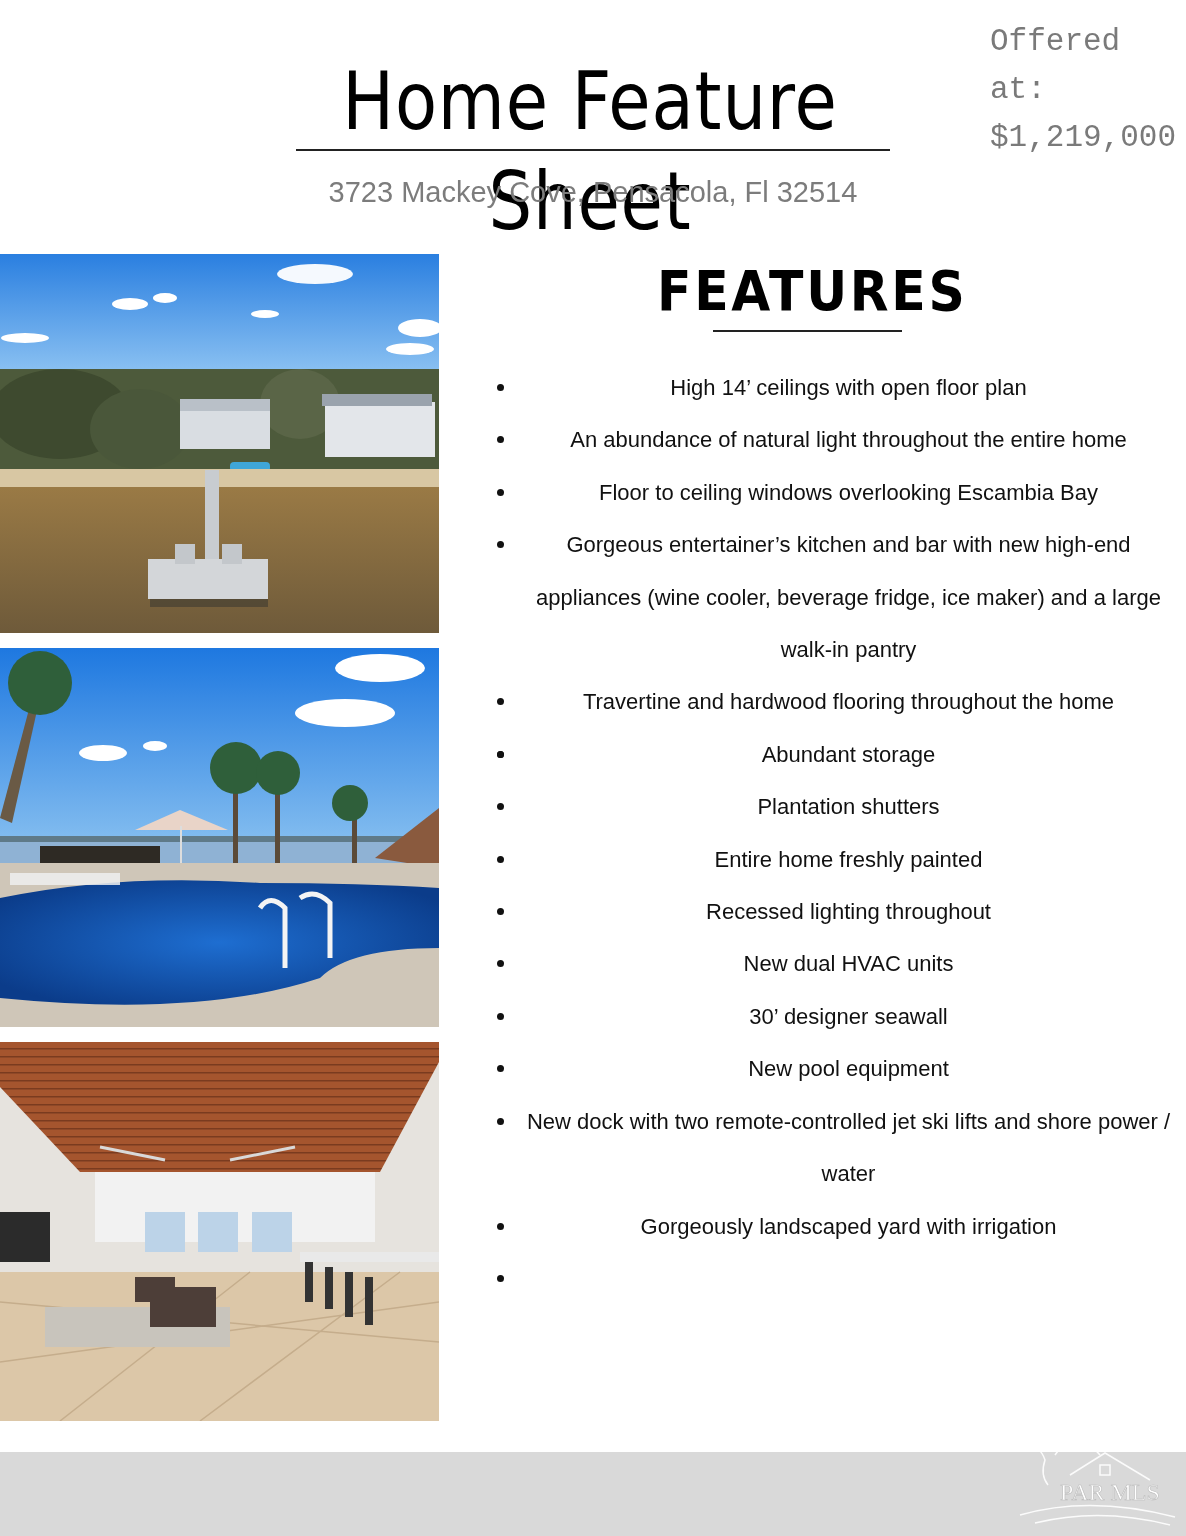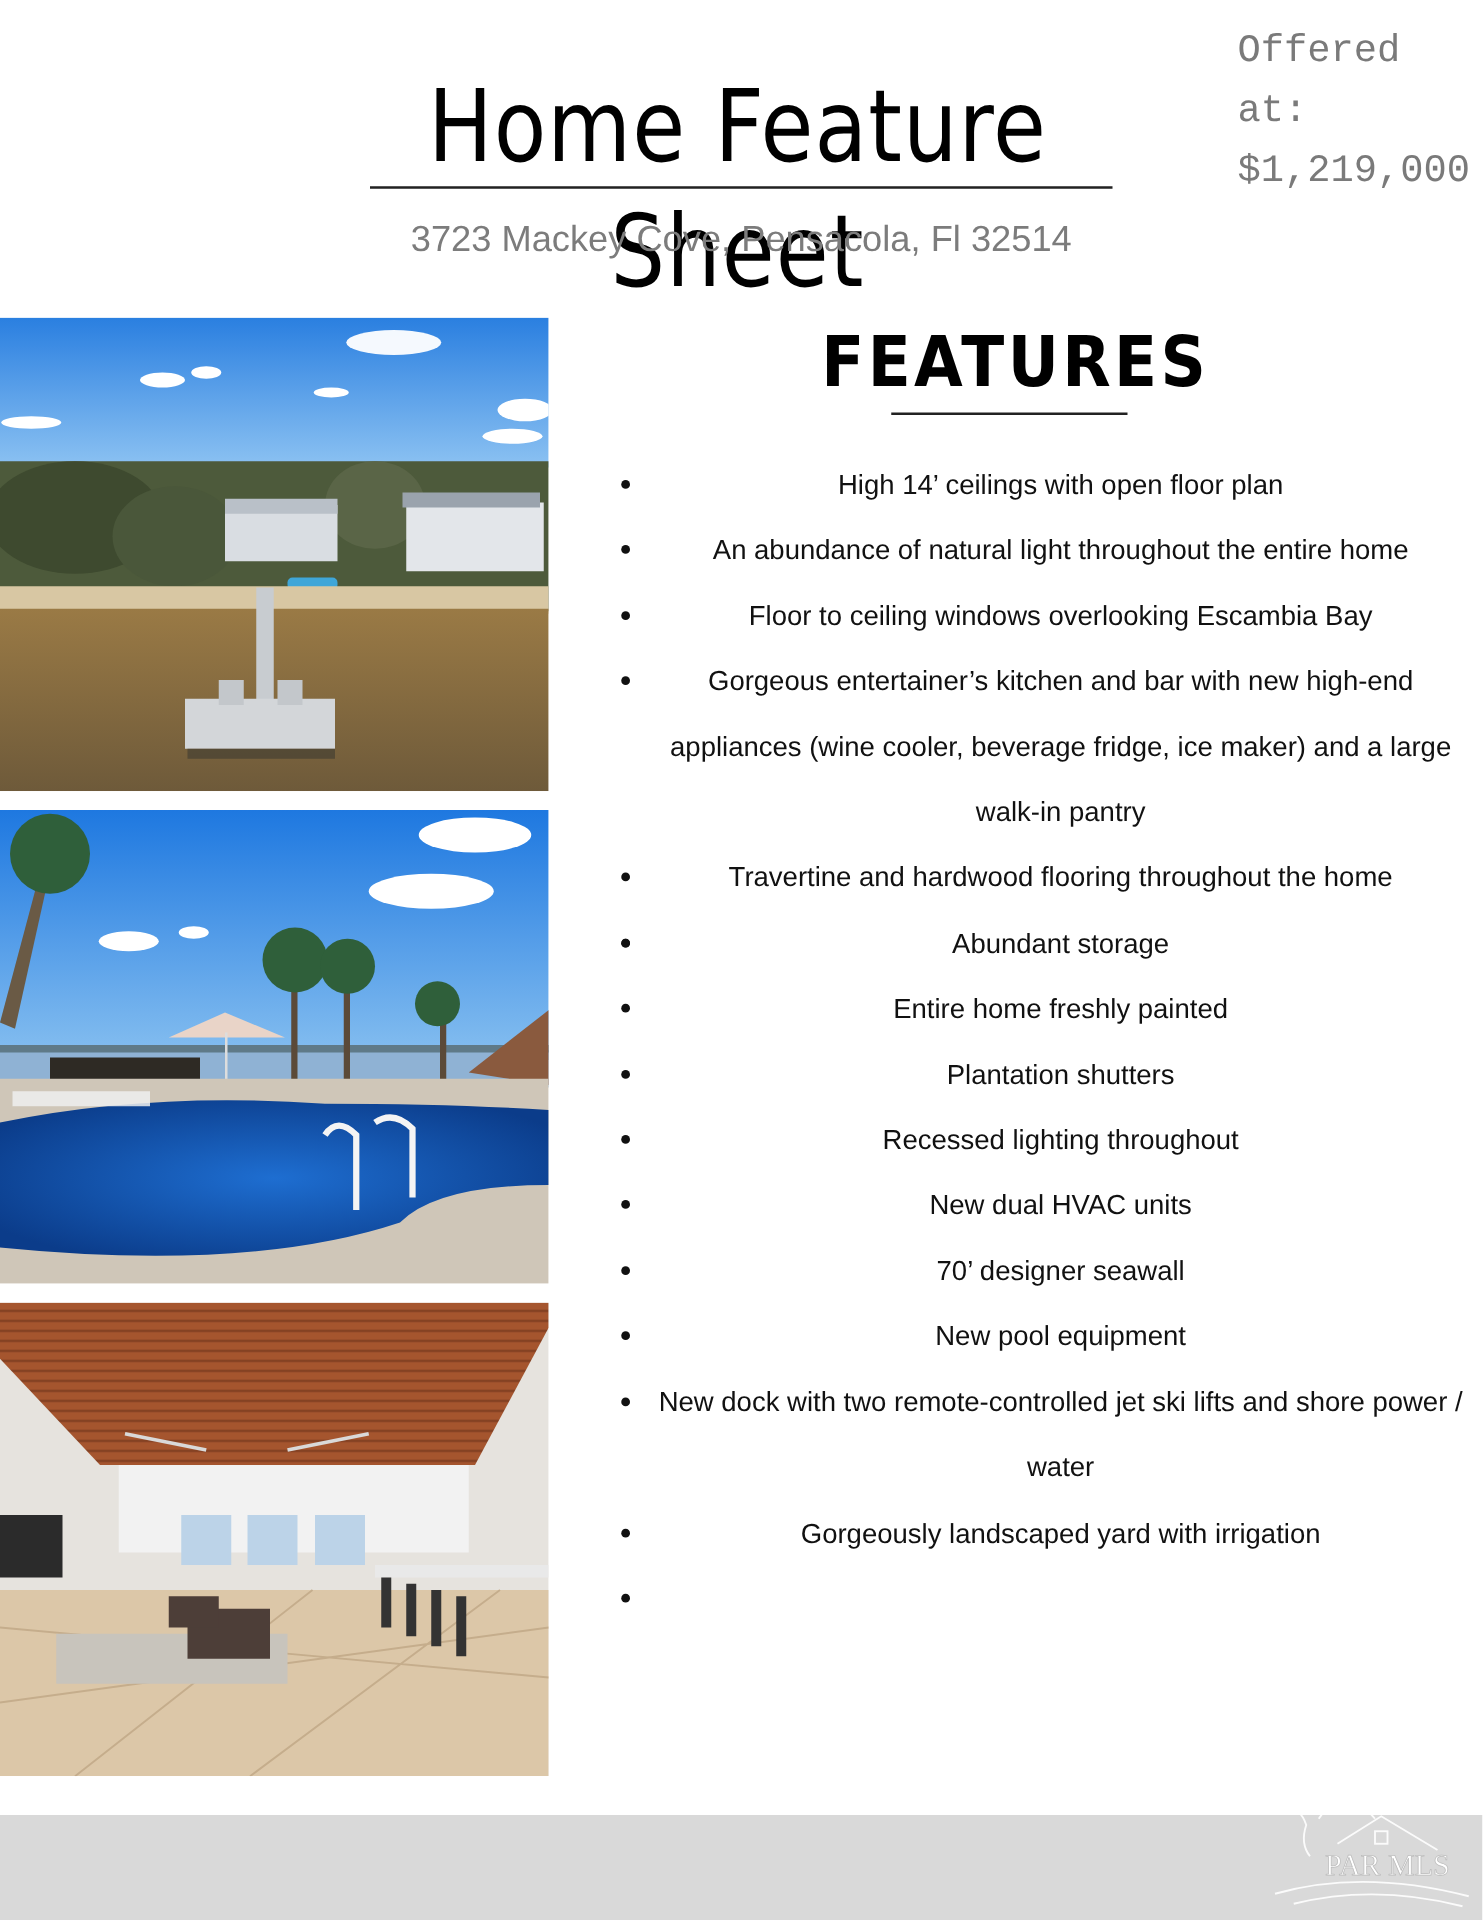--- a/index.html
+++ b/index.html
@@ -185,25 +185,25 @@
 <div class="features-rule"></div>
 
 <ul class="feature-list">
   <li><span class="bullet"></span><span>High 14’ ceilings with open floor plan</span></li>
   <li><span class="bullet"></span><span>An abundance of natural light throughout the entire home</span></li>
   <li><span class="bullet"></span><span>Floor to ceiling windows overlooking Escambia Bay</span></li>
   <li><span class="bullet"></span><span>Gorgeous entertainer’s kitchen and bar with new high-end appliances (wine cooler, beverage fridge, ice maker) and a large walk-in pantry</span></li>
   <li><span class="bullet"></span><span>Travertine and hardwood flooring throughout the home</span></li>
   <li><span class="bullet"></span></li>
   <li><span class="bullet"></span><span>Abundant storage</span></li>
+  <li><span class="bullet"></span><span>Plantation shutters</span></li>
   <li><span class="bullet"></span><span>Entire home freshly painted</span></li>
-  <li><span class="bullet"></span><span>Plantation shutters</span></li>
   <li><span class="bullet"></span><span>Recessed lighting throughout</span></li>
   <li><span class="bullet"></span><span>New dual HVAC units</span></li>
-  <li><span class="bullet"></span><span>70’ designer seawall</span></li>
+  <li><span class="bullet"></span><span>30’ designer seawall</span></li>
   <li><span class="bullet"></span><span>New pool equipment</span></li>
   <li><span class="bullet"></span><span>New dock with two remote-controlled jet ski lifts and shore power / water</span></li>
   <li><span class="bullet"></span><span>Gorgeously landscaped yard with irrigation</span></li>
   <li><span class="bullet"></span></li>
 </ul>
 
 <div class="footer-band"></div>
 
 <div class="mls-logo">
   <svg viewBox="0 0 180 105">

